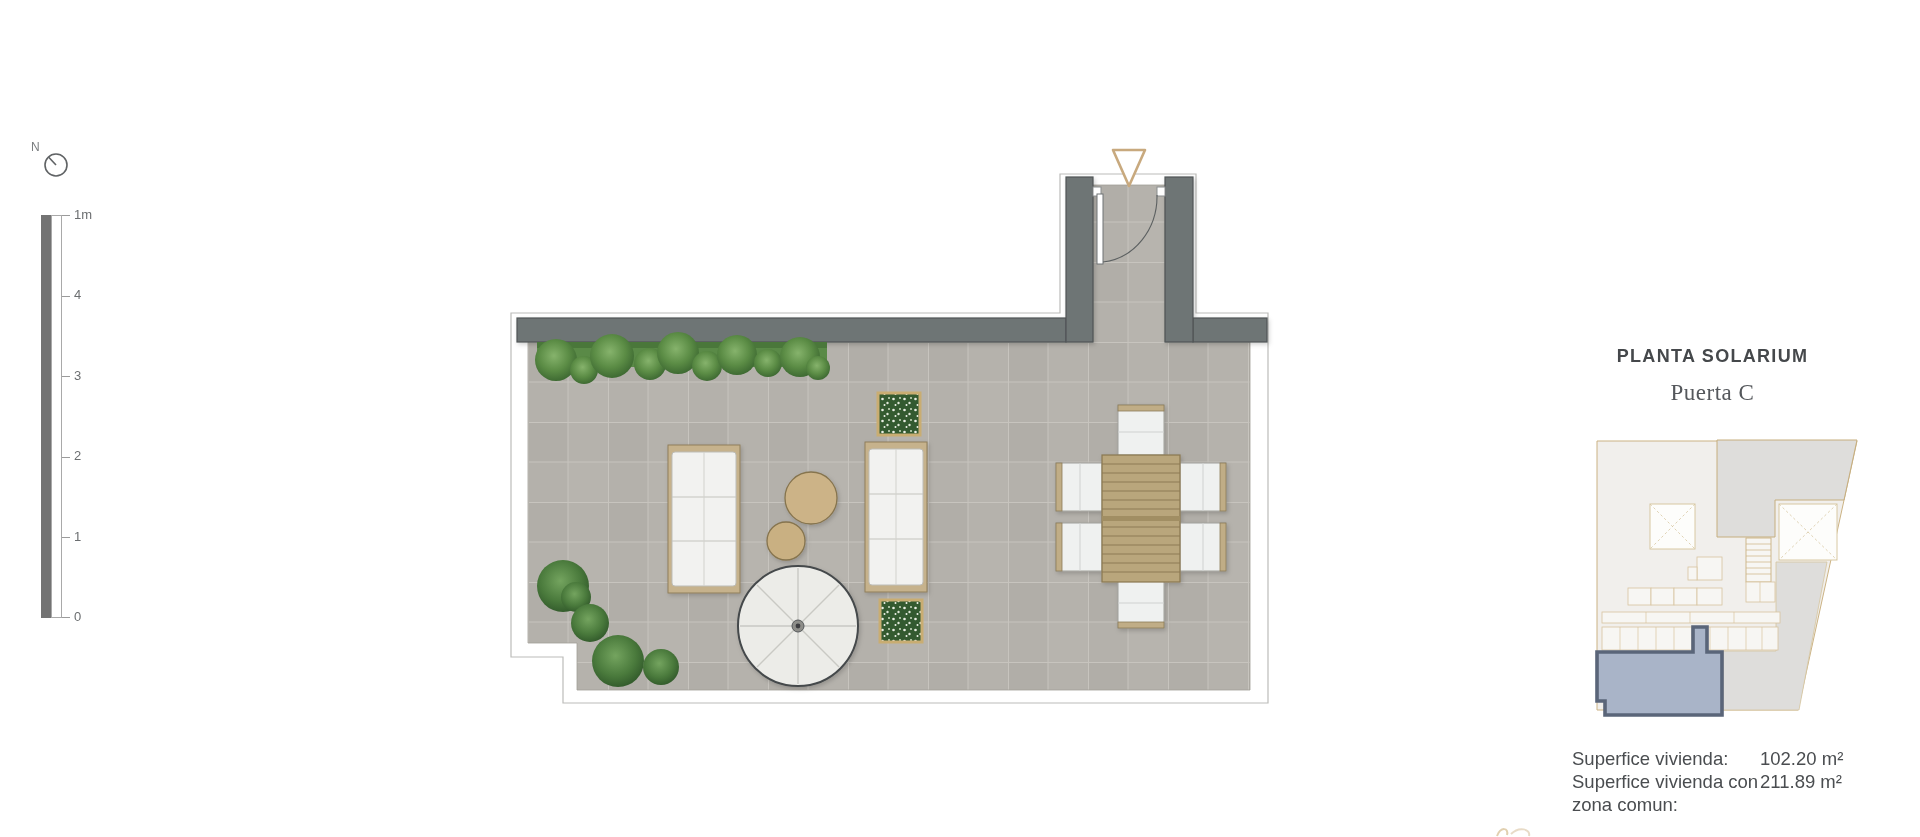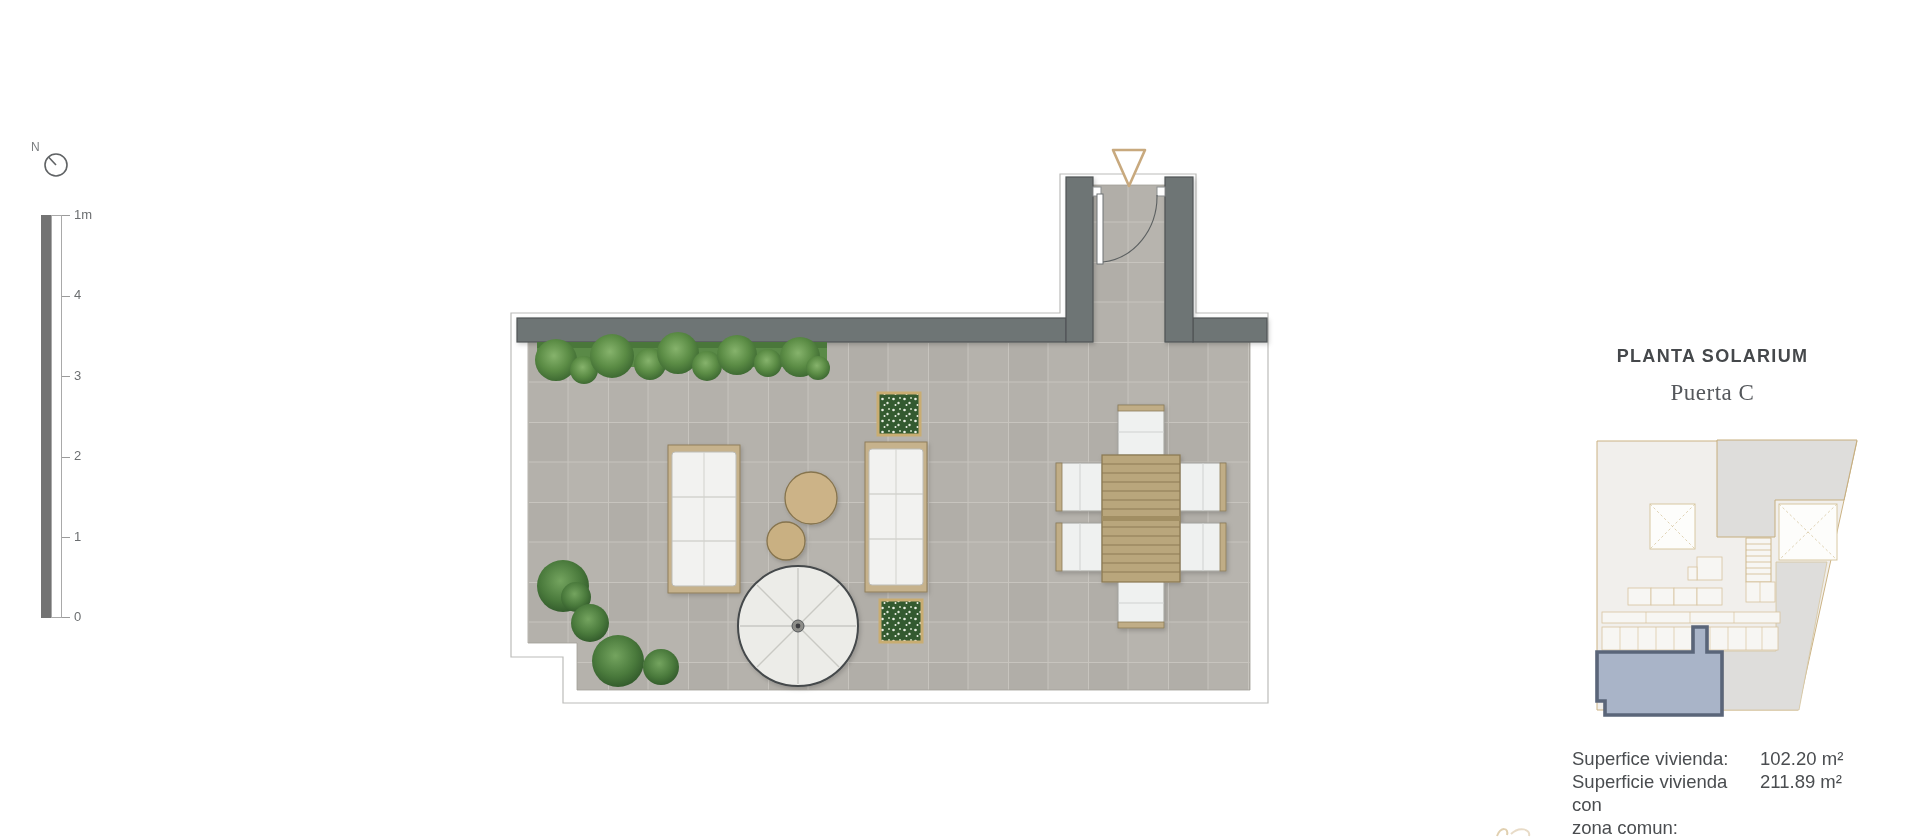--- a/index.html
+++ b/index.html
@@ -303,21 +303,21 @@
 
     <path d="M1597,652 H1693 V627 H1707 V652 H1722 V715 H1605 V701 H1597 Z" fill="var(--unit-fill)" stroke="var(--unit-stroke)" stroke-width="3.6" stroke-linejoin="miter"></path>
   </svg>
 
   <div class="area-table">
     <div class="area-row">
       <span class="a-label">Superfice vivienda:</span>
       <span class="a-value">102.20 m²</span>
     </div>
     <div class="area-row">
-      <span class="a-label">Superficie vivienda con</span>
+      <span class="a-label">Superfice vivienda con</span>
       <span class="a-value">211.89 m²</span>
     </div>
     <div class="area-row">
       <span class="a-label">zona comun:</span>
       <span class="a-value"></span>
     </div>
 
   </div>
 
   <svg class="logo-fragment" width="70" height="13" viewBox="0 0 70 13">

